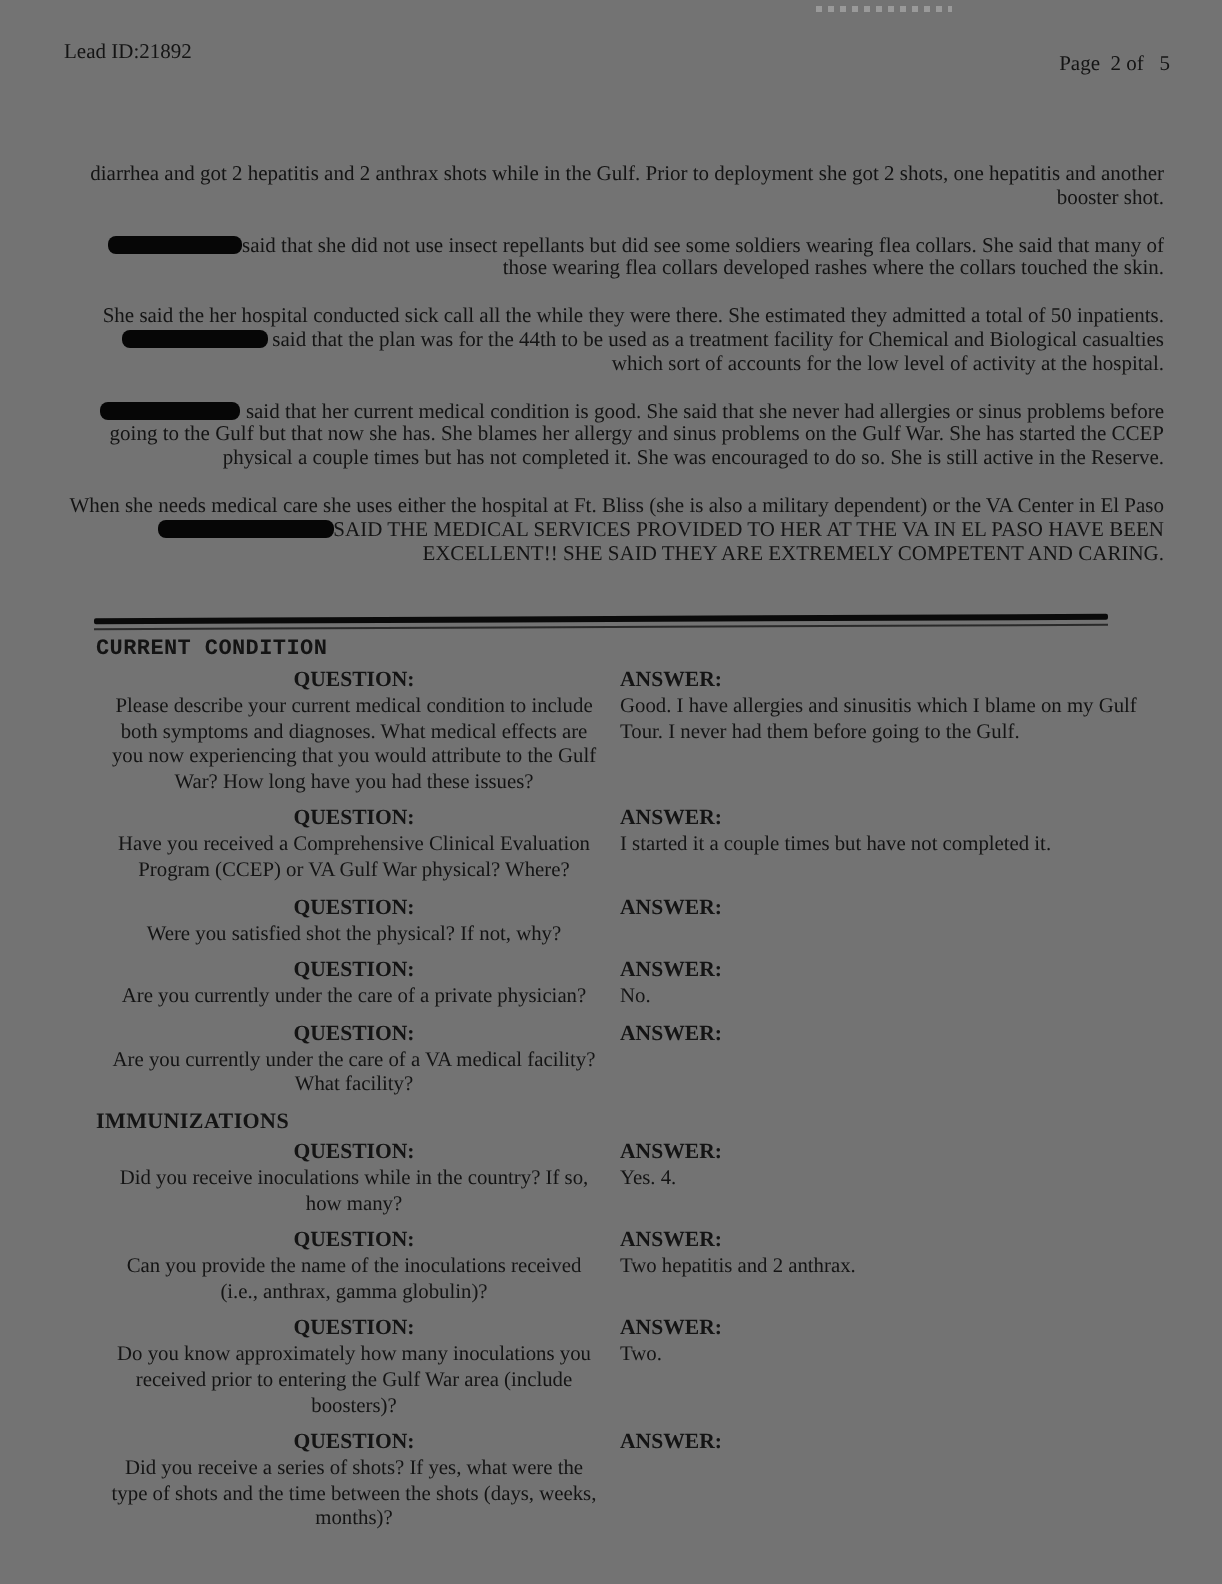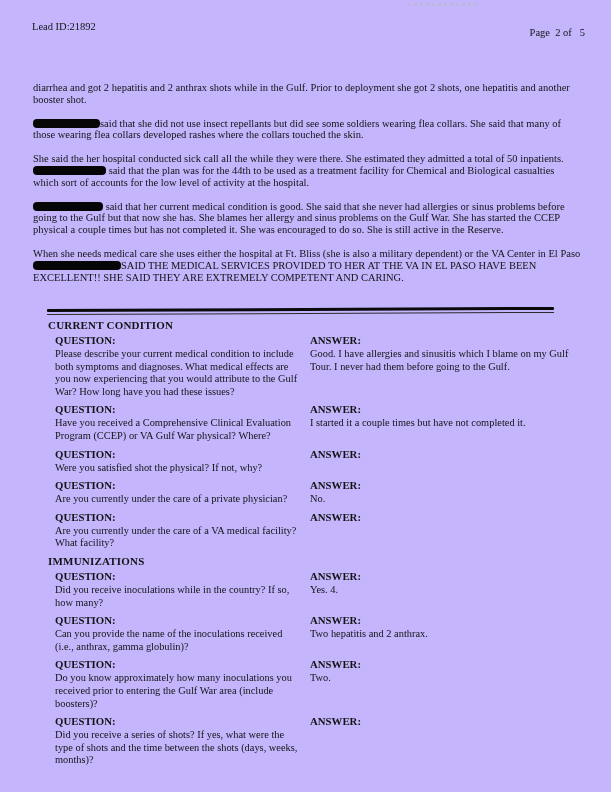--- a/index.html
+++ b/index.html
@@ -6,40 +6,40 @@
   body {
     width: 611px; height: 792px;
     background: #ffffff;
     font-family: "Liberation Serif", serif;
     color: #141414;
     position: relative;
     overflow: hidden;
   }
   .page {
     position: absolute; inset: 0;
-    background: #c4b5fd;
+    background: #737373;
   }
   
   .scan-artifact {
     position: absolute; left: 408px; top: 3px; width: 68px; height: 3px;
     background: repeating-linear-gradient(90deg, #b9b9b9 0 3px, transparent 3px 6px);
     opacity: .55;
   }
   .lead-id {
     position: absolute; left: 32px; top: 21px;
     font-size: 10.5px; white-space: pre;
   }
   .page-num {
     position: absolute; right: 26px; top: 27px;
     font-size: 10.5px; white-space: pre;
   }
   .narrative {
     position: absolute; left: 33px; top: 82px; width: 549px;
     font-size: 10.5px; line-height: 11.8px;
-    text-align: left;
+    text-align: right;
   }
   .para { margin: 0 0 12px 0; }
   .redaction {
     display: inline-block;
     height: 9px;
     background: #060606;
     border-radius: 4px;
     vertical-align: -1px;
   }
   .divider {
@@ -48,35 +48,35 @@
   }
   .divider .bar-thick { height: 3px; background: #0a0a0a; border-radius: 1px; }
   .divider .bar-thin  { height: 1px; background: #2a2a2a; margin-top: 2px; }
   .qa-sections {
     position: absolute; left: 48px; top: 319px; width: 524px;
   }
   .section-title {
     font-weight: bold; font-size: 11px; letter-spacing: .2px;
     margin: 4px 0 3px 0;
   }
-  .section-title:first-child { margin-top: 0; }
+  .section-title:first-child { margin-top: 0; font-family: Liberation Mono, monospace; }
   .qa-row {
     display: grid;
     grid-template-columns: 250px 1fr;
     column-gap: 5px;
     margin: 0 0 5px 7px;
   }
   .qa-label {
     display: block; font-weight: bold; font-size: 10.8px;
     line-height: 13px; margin-bottom: 1px;
   }
   .qa-text {
     display: block; font-size: 10.4px; line-height: 12.6px; font-family: Liberation Serif, serif;
   }
-  .q-cell { padding-right: 6px; }
+  .q-cell { padding-right: 6px; text-align: center; }
 </style>
 </head>
 <body>
 
 <div class="page">
 
   <div class="scan-artifact"></div>
 
   <div class="lead-id">Lead ID:21892</div>
 

